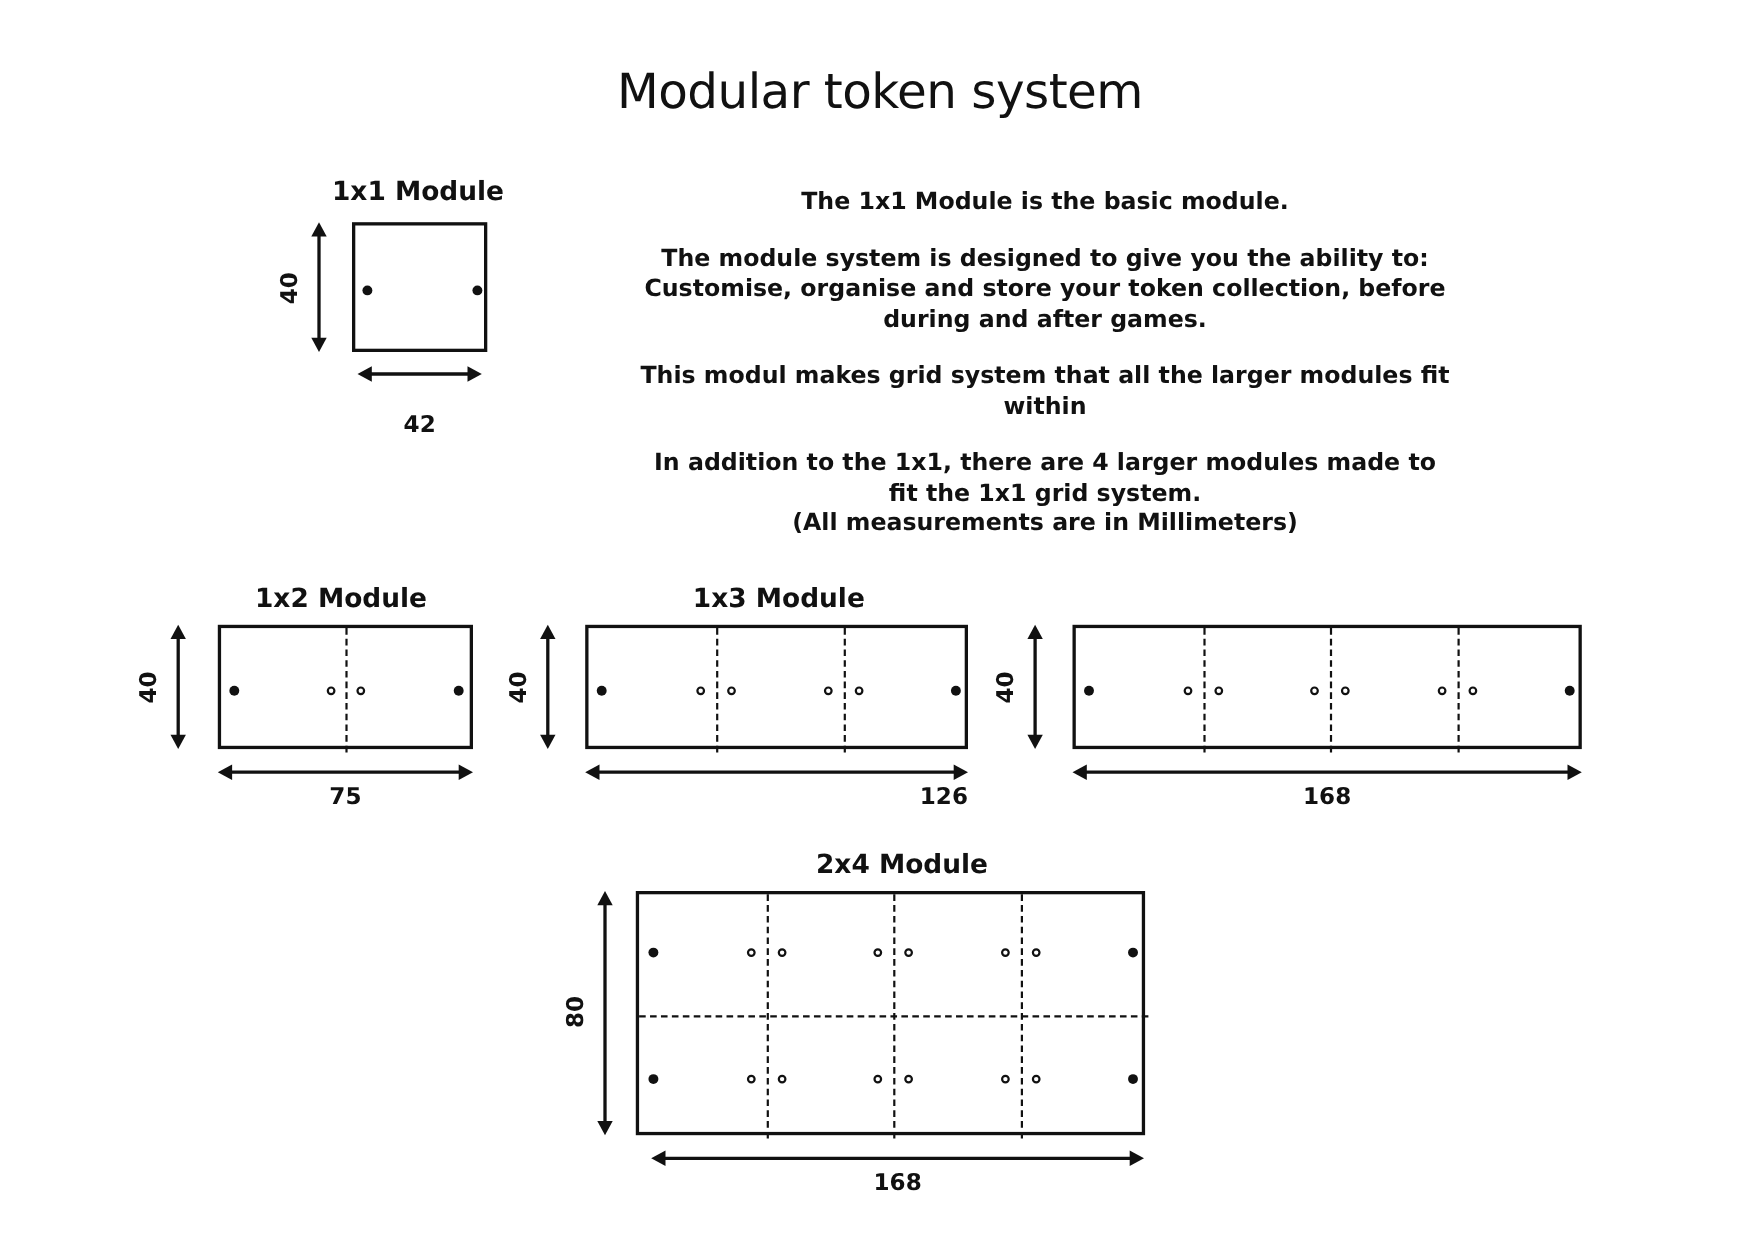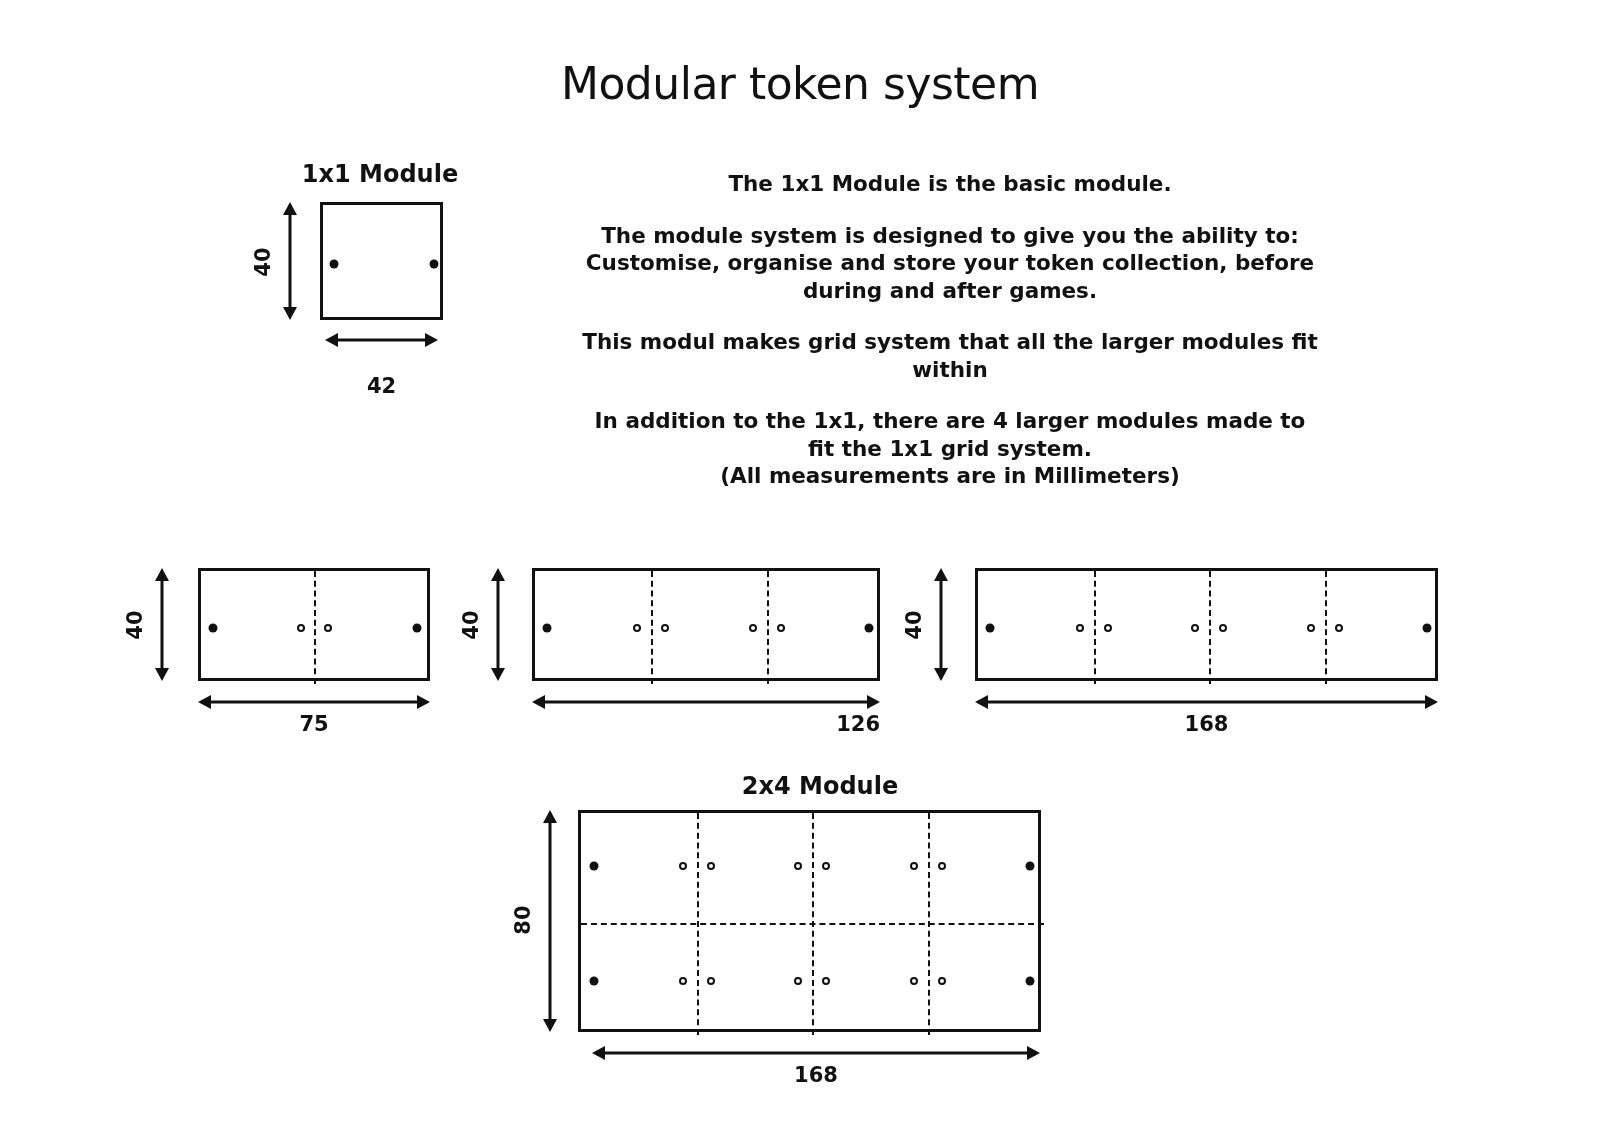--- a/index.html
+++ b/index.html
@@ -131,20 +131,21 @@
   <div class="dim-text" style="left:325px; top:350px; width:113px; text-align:center;margin-top:24px;">42</div>
 
   <div class="desc" style="left:580px; top:170px; width:740px;">
     <p>The 1x1 Module is the basic module.</p>
     <p>The module system is designed to give you the ability to: Customise, organise and store your token collection, before during and after games.</p>
     <p>This modul makes grid system that all the larger modules fit within</p>
     <p style="white-space:pre-line;">In addition to the 1x1, there are 4 larger modules made to fit the 1x1 grid system.
 (All measurements are in Millimeters)</p>
   </div>
 
+  <div class="module-label" style="left:180px; top:530px; width:260px;">1x2 Module</div>
 
   <div class="box" style="left:198px; top:568px; width:232px; height:113px;">
     <div class="divider-v" style="left:113px; top:0; height:113px;"></div>
     <div class="dot" style="left:12px; top:57px;"></div>
     <div class="dot small" style="left:100px; top:57px;"></div>
     <div class="dot small" style="left:127px; top:57px;"></div>
     <div class="dot" style="left:216px; top:57px;"></div>
   </div>
 
   <svg class="arrow" style="left:152px; top:568px;" width="20" height="113" viewBox="0 0 20 113">
@@ -154,20 +155,21 @@
   </svg>
   <div class="dim-text vertical" style="left:120px; top:613px; width:30px; text-align:center;">40</div>
 
   <svg class="arrow" style="left:198px; top:692px;" width="232" height="20" viewBox="0 0 232 20">
     <line x1="8" y1="10" x2="224" y2="10"></line>
     <polygon points="0,10 13,3 13,17"></polygon>
     <polygon points="232,10 219,3 219,17"></polygon>
   </svg>
   <div class="dim-text" style="left:198px; top:712px; width:232px; text-align:center;">75</div>
 
+  <div class="module-label" style="left:578px; top:530px; width:260px;">1x3 Module</div>
 
   <div class="box" style="left:532px; top:568px; width:348px; height:113px;">
     <div class="divider-v" style="left:116px; top:0; height:113px;"></div>
     <div class="divider-v" style="left:232px; top:0; height:113px;"></div>
     <div class="dot" style="left:12px; top:57px;"></div>
     <div class="dot small" style="left:102px; top:57px;"></div>
     <div class="dot small" style="left:130px; top:57px;"></div>
     <div class="dot small" style="left:218px; top:57px;"></div>
     <div class="dot small" style="left:246px; top:57px;"></div>
     <div class="dot" style="left:334px; top:57px;"></div>

